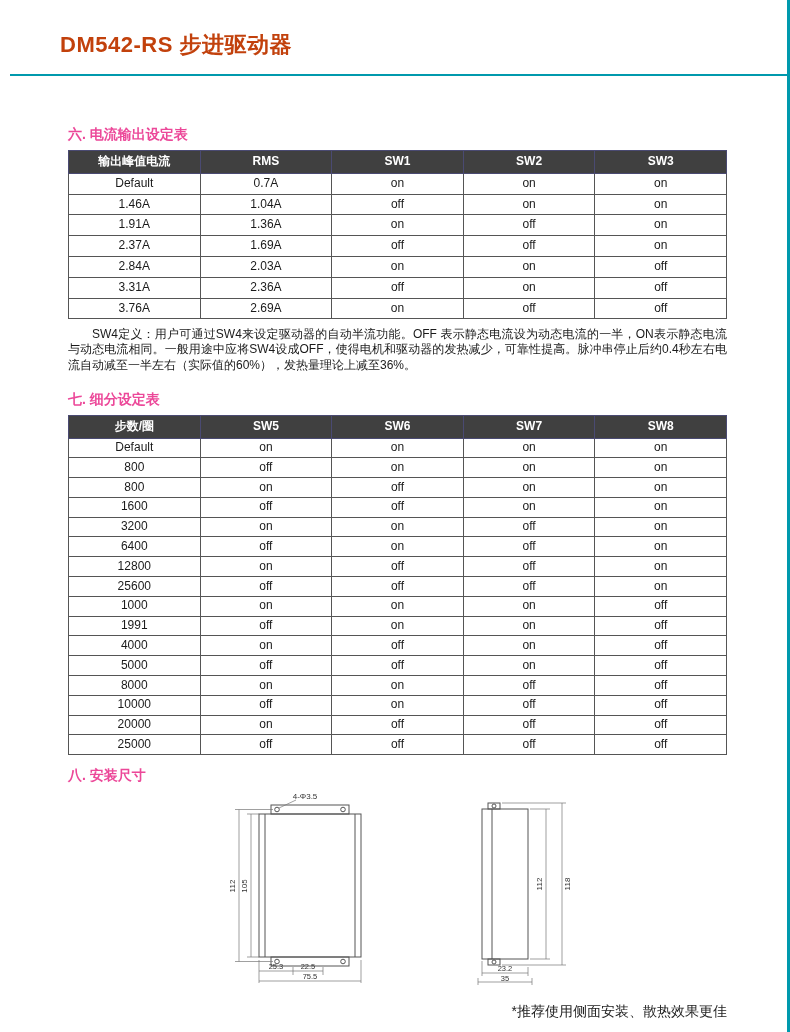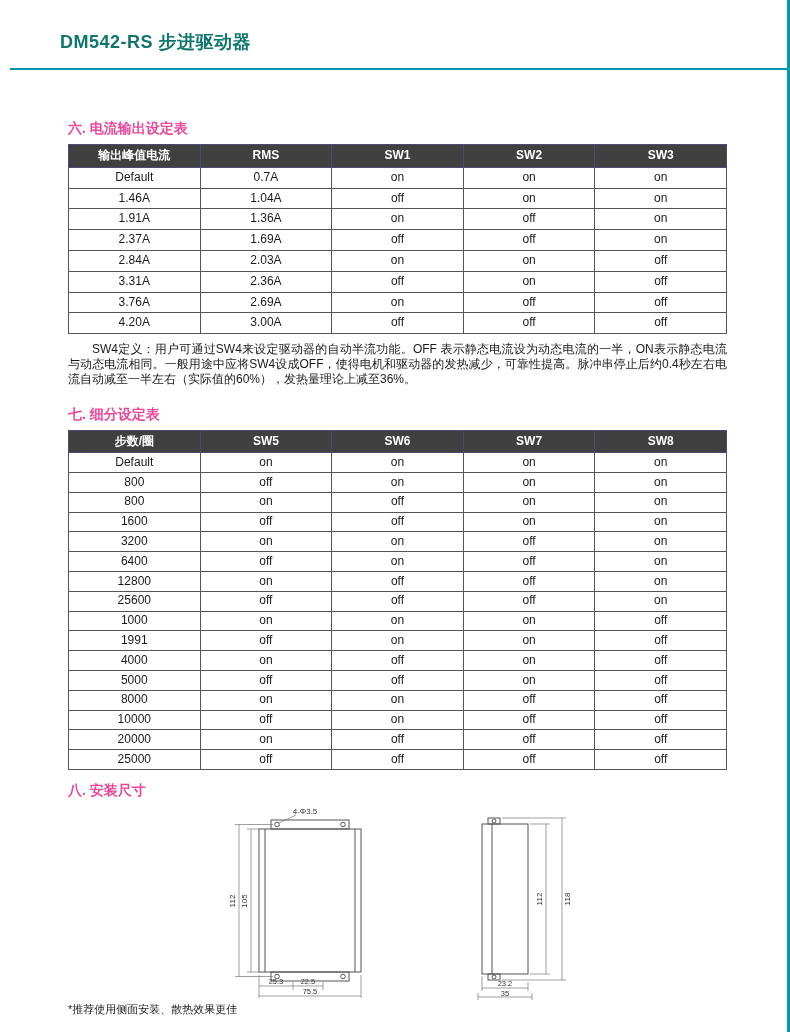--- a/index.html
+++ b/index.html
@@ -3,21 +3,21 @@
 <meta charset="utf-8">
 <style>
   * { box-sizing: border-box; }
   html,body { margin:0; padding:0; background:#e8e8e8; }
   .page {
     width:790px; height:1032px; margin:0 auto; background:#ffffff;
     position:relative; overflow:hidden;
     font-family:"Liberation Sans","DejaVu Sans",sans-serif; color:#1a1a1a;
   }
   .edge-bar { position:absolute; top:0; right:0; width:3px; height:100%; background:#0099ad; }
-  .doc-title { margin:30px 0 0 60px; font-size:18px; font-weight:bold; color:#0f766e; letter-spacing:0.5px; }
+  .doc-title { margin:30px 0 0 60px; font-size:22px; font-weight:bold; color:#c2410c; letter-spacing:0.5px; }
   .title-rule { height:2px; background:#0099ad; margin:14px 0 0 10px; }
   .content { margin:0 63px 0 68px; }
   .section-heading { font-size:14px; font-weight:bold; color:#ec4899; margin:0 0 6px 0; }
   .sec-current .section-heading { padding-top:50px; }
   .sec-micro   .section-heading { padding-top:14px; }
   .sec-mount   .section-heading { padding-top:12px; }
   table.data-table { width:100%; border-collapse:collapse; table-layout:fixed; }
   table.data-table th {
     background:#404040; color:#ffffff; font-size:12px; font-weight:bold;
     border:1px solid #4a4a72; padding:4px 2px; line-height:1.15;
@@ -26,21 +26,21 @@
     border:1px solid #555555; font-size:12px; text-align:center;
     padding:3px 2px; line-height:1.15; color:#1a1a1a;
   }
   table.table-micro td { padding:2.5px 2px; }
   .note-para {
     font-size:12px; line-height:1.26; text-align:justify;
     margin:8px 0 4px 0; text-indent:2em; color:#1a1a1a;
   }
   .drawings { display:flex; justify-content:center; align-items:flex-start; gap:35px; margin-top:2px; }
   .drawings svg text { fill:#333333; font-family:"Liberation Sans","DejaVu Sans",sans-serif; }
-  .footnote { text-align:left; font-size:11px; margin-top:0; color:#222222; }
+  .footnote { text-align:right; font-size:14px; margin-top:16px; color:#222222; }
 </style>
 </head>
 <body>
 
 <div class="page">
   <div class="edge-bar"></div>
 
   <div class="doc-title">DM542-RS 步进驱动器</div>
   <div class="title-rule"></div>
 
@@ -98,27 +98,20 @@
               <td>3.31A</td>
               <td>2.36A</td>
               <td>off</td>
               <td>on</td>
               <td>off</td>
             </tr>
             <tr>
               <td>3.76A</td>
               <td>2.69A</td>
               <td>on</td>
-              <td>off</td>
-              <td>off</td>
-            </tr>
-            <tr>
-              <td>4.20A</td>
-              <td>3.00A</td>
-              <td>off</td>
               <td>off</td>
               <td>off</td>
             </tr>
           </tbody>
       </table>
       <p class="note-para">SW4定义：用户可通过SW4来设定驱动器的自动半流功能。OFF 表示静态电流设为动态电流的一半，ON表示静态电流与动态电流相同。一般用途中应将SW4设成OFF，使得电机和驱动器的发热减少，可靠性提高。脉冲串停止后约0.4秒左右电流自动减至一半左右（实际值的60%），发热量理论上减至36%。</p>
     </div>
 
     <div class="sec-micro">
       <div class="section-heading">七. 细分设定表</div>

